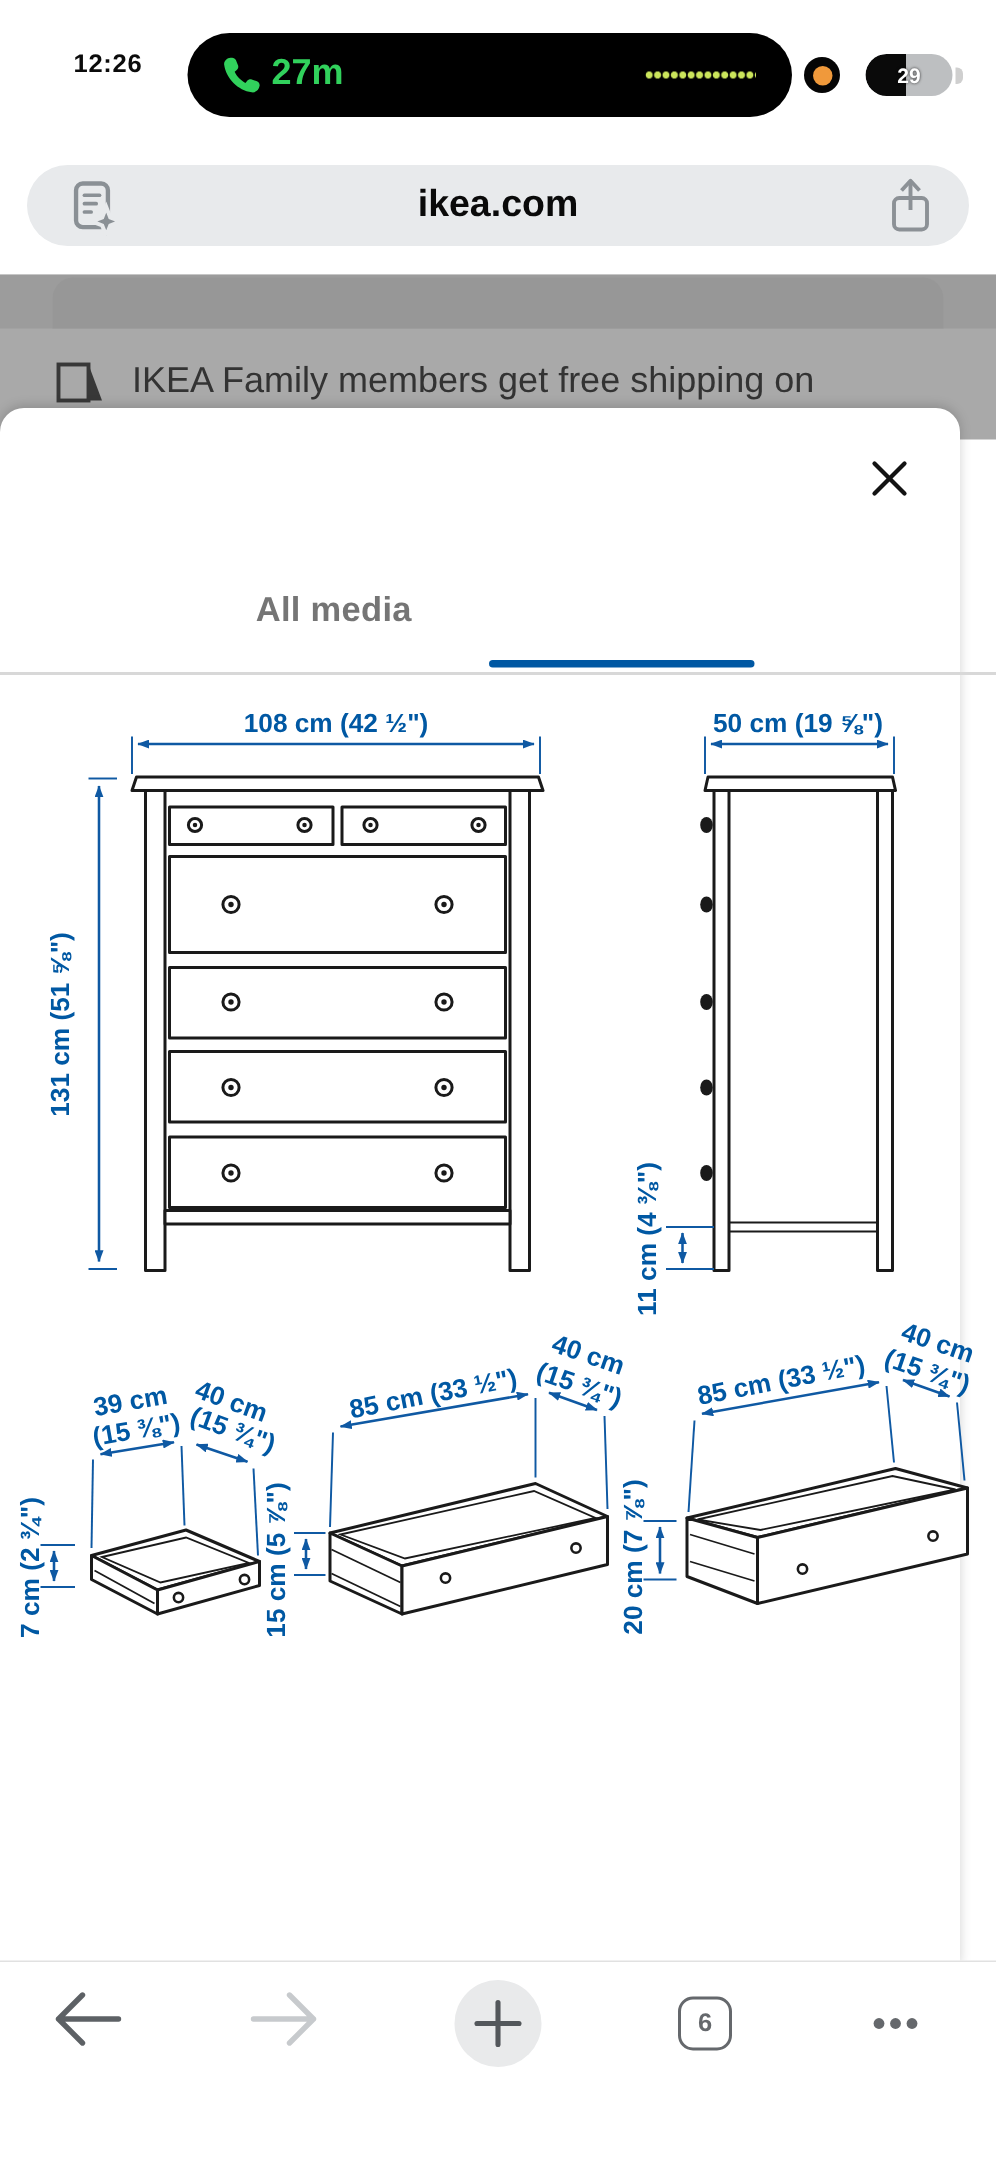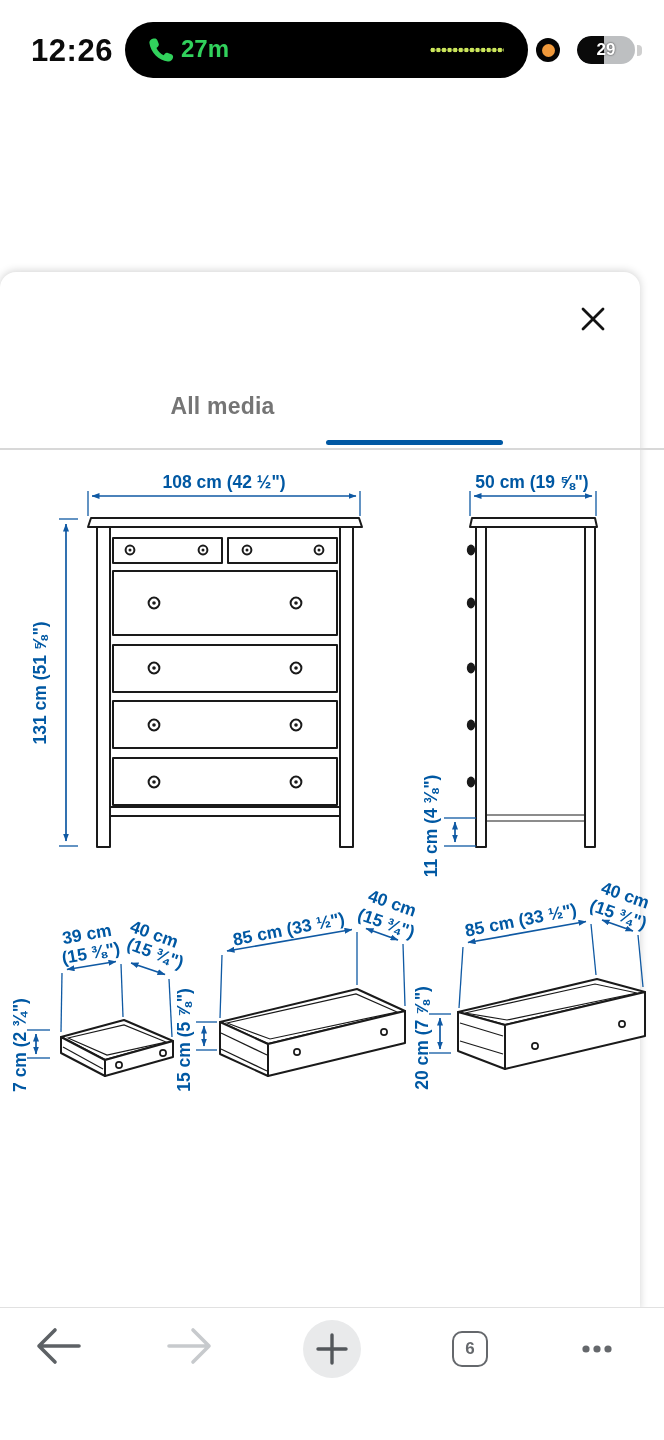--- a/index.html
+++ b/index.html
@@ -2,35 +2,35 @@
 <html><head>
 <meta charset="utf-8">
 <style>
   html,body{margin:0;padding:0;background:#555;}
   .screen{
     position:relative;width:664px;height:1440px;background:#ffffff;overflow:hidden;
     font-family:"Liberation Sans",sans-serif;margin:0 auto;
   }
   
   .time{position:absolute;left:30px;top:33px;width:84px;text-align:center;
-    font-size:31px;font-weight:700;color:#0b0b0b;letter-spacing:.5px;}
+    font-size:17px;font-weight:700;color:#0b0b0b;letter-spacing:.5px;}
   .call-pill{position:absolute;left:125px;top:22px;width:403px;height:56px;border-radius:28px;
     background:#000;}
   .call-pill .phone-ic{position:absolute;left:22px;top:14px;}
   .call-dur{position:absolute;left:56px;top:13px;font-size:24px;font-weight:700;color:#31d15c;}
   .sig-dots{position:absolute;right:24px;top:25px;width:74px;height:6px;
     background-image:radial-gradient(circle,#cbe55b 2.1px,rgba(0,0,0,0) 2.6px);
     background-size:5.6px 6px;background-repeat:repeat-x;}
   .mic-dot{position:absolute;left:536px;top:38px;width:24px;height:24px;border-radius:50%;background:#050505;}
   .mic-dot i{position:absolute;inset:5.5px;border-radius:50%;background:#f0993b;}
   .battery{position:absolute;left:577px;top:36px;width:58px;height:28px;border-radius:14px;
     background:#bdbfc1;overflow:hidden;}
   .battery .fill{position:absolute;left:0;top:0;bottom:0;width:27px;background:#0a0a0a;border-radius:14px 0 0 14px;}
   .battery .pct{position:absolute;inset:0;display:flex;align-items:center;justify-content:center;
-    color:#fff;font-size:17px;font-weight:700;text-shadow:0 0 2px rgba(0,0,0,.8);}
+    color:#fff;font-size:14px;font-weight:700;text-shadow:0 0 2px rgba(0,0,0,.8);}
   .bat-nub{position:absolute;left:637px;top:45px;width:5px;height:11px;background:#cfcfcf;border-radius:0 4px 4px 0;}
   
   .addr{position:absolute;left:18px;top:110px;width:628px;height:54px;border-radius:27px;background:#e8eaec;}
   .addr .url{position:absolute;left:0;right:0;top:12px;text-align:center;font-size:25px;font-weight:600;color:#0a0a0a;}
   .addr .reader{position:absolute;left:26px;top:9px;}
   .addr .share{position:absolute;right:22px;top:7px;background:none;border:none;padding:0;cursor:pointer;}
   
   .dimmed{position:absolute;left:0;top:183px;width:664px;height:110px;background:#a9a9a9;overflow:hidden;}
   .dim-band{position:absolute;left:0;top:0;width:664px;height:36px;background:#9c9c9c;}
   .dim-card{position:absolute;left:35px;top:2px;width:594px;height:34px;background:#979797;border-radius:14px 14px 0 0;}
@@ -77,21 +77,50 @@
   </div>
   <div class="mic-dot">
       <i></i>
     </div>
   <div class="battery">
     <div class="fill"></div>
     <div class="pct">29</div>
   </div>
   <div class="bat-nub"></div>
 
-
+  <div class="addr">
+    <svg class="reader" width="38" height="38" viewBox="0 0 34 34">
+      <rect x="6" y="3" width="19" height="26" rx="4" fill="none" stroke="#8a9095" stroke-width="2.6"></rect>
+      <line x1="11" y1="10" x2="20" y2="10" stroke="#8a9095" stroke-width="2.2" stroke-linecap="round"></line>
+      <line x1="11" y1="15" x2="18" y2="15" stroke="#8a9095" stroke-width="2.2" stroke-linecap="round"></line>
+      <line x1="11" y1="20" x2="15" y2="20" stroke="#8a9095" stroke-width="2.2" stroke-linecap="round"></line>
+      <path d="M24 17 l2.4 6.2 6.2 2.4 -6.2 2.4 -2.4 6.2 -2.4 -6.2 -6.2 -2.4 6.2 -2.4 Z" fill="#8a9095" stroke="#e8eaec" stroke-width="2.4"></path>
+    </svg>
+    <div class="url">ikea.com</div>
+    <button class="share">
+      <svg width="34" height="40" viewBox="0 0 34 40">
+        <rect x="6" y="15" width="22" height="21" rx="3.5" fill="none" stroke="#8c9196" stroke-width="2.6"></rect>
+        <line x1="17" y1="4" x2="17" y2="23" stroke="#8c9196" stroke-width="2.6"></line>
+        <path d="M11 10 L17 3.5 L23 10" fill="none" stroke="#8c9196" stroke-width="2.6" stroke-linejoin="round"></path>
+      </svg>
+    </button>
+  </div>
+
+  <div class="dimmed">
+    <div class="dim-band">
+      <div class="dim-card"></div>
+    </div>
+    <div class="banner">
+      <svg width="36" height="30" viewBox="0 0 36 30">
+        <rect x="3" y="3" width="20" height="24" fill="none" stroke="#383838" stroke-width="2.6"></rect>
+        <path d="M23 3 L32 27 L23 27 Z" fill="#383838"></path>
+      </svg>
+      <span class="btxt">IKEA Family members get free shipping on</span>
+    </div>
+  </div>
 
   <div class="sheet">
     <button class="close-btn">
       <svg width="26" height="26" viewBox="0 0 26 26">
         <line x1="3" y1="3" x2="23" y2="23" stroke="#131313" stroke-width="2.8" stroke-linecap="round"></line>
         <line x1="23" y1="3" x2="3" y2="23" stroke="#131313" stroke-width="2.8" stroke-linecap="round"></line>
       </svg>
     </button>
 
     <button class="tab tab-all">All media</button>

